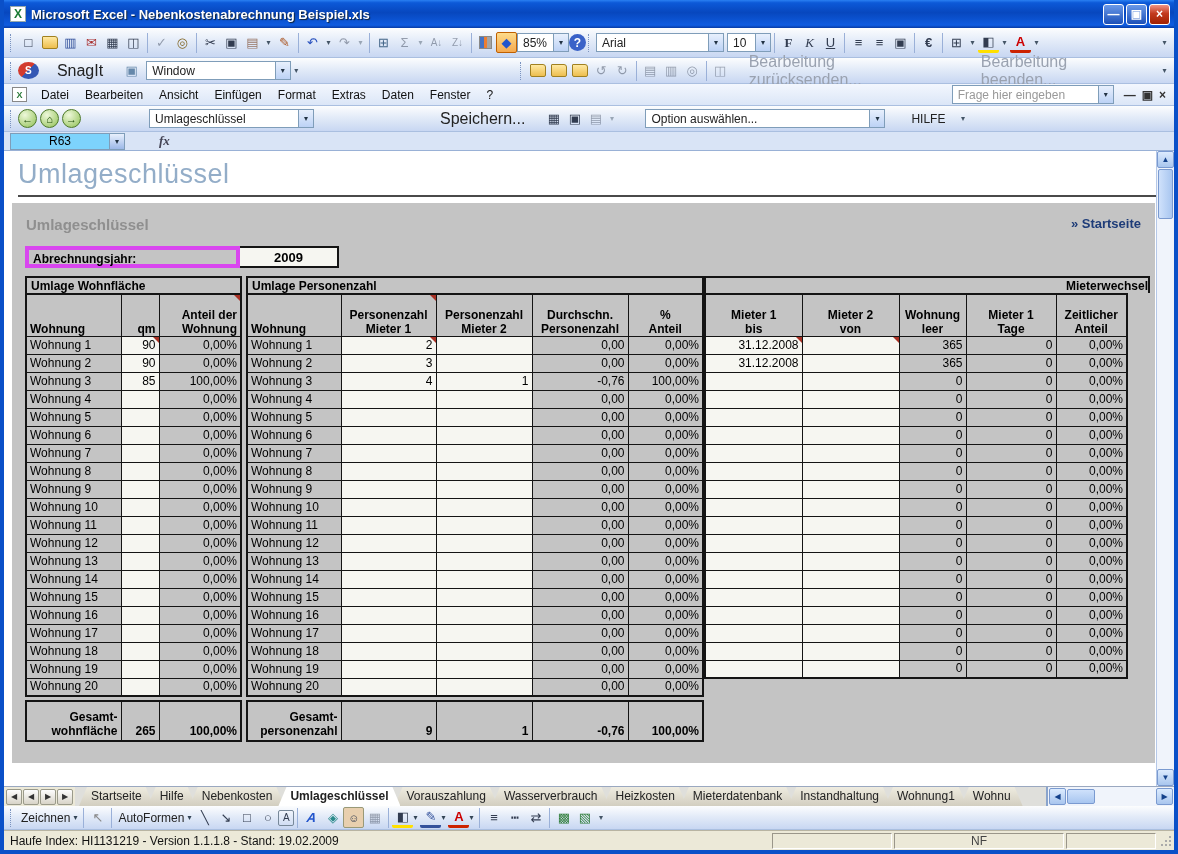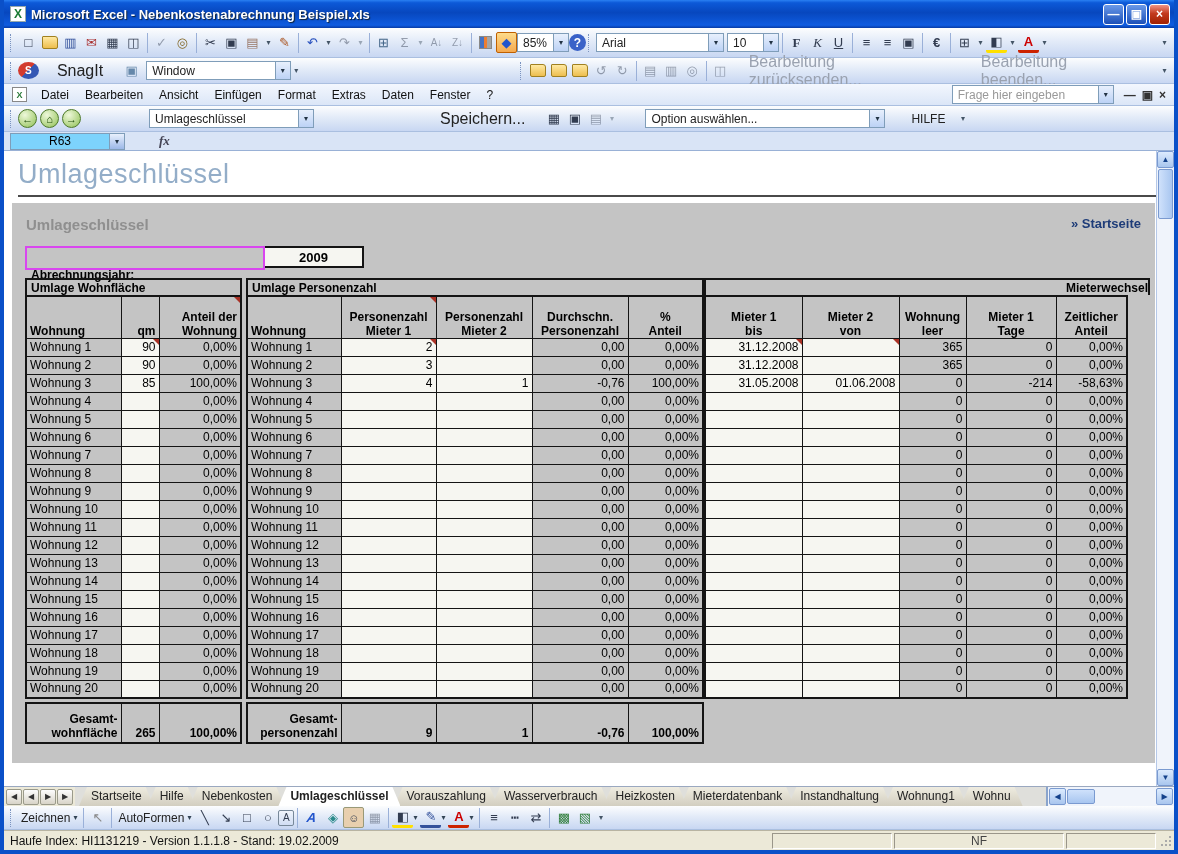--- a/index.html
+++ b/index.html
@@ -72,21 +72,21 @@
   
   .ws-body { flex:1 1 auto; display:flex; min-height:0; background:#fff; }
   .ws-content { flex:1 1 auto; overflow:hidden; position:relative; }
   .page-title { font-size:27px; font-weight:400; color:#93adc8; margin:8px 0 5px 14px; letter-spacing:0.5px; }
   .rule { border-top:2px solid #4a4a4a; margin-left:14px; }
   .panel { margin:6px 0 0 8px; width:1143px; height:560px; background:#c4c4c4; }
   .panel-head { display:flex; justify-content:space-between; align-items:flex-start; padding:13px 14px 0 14px; }
   .section-title { font-size:15px; font-weight:bold; color:#8f8f8f; }
   .home-link { font-size:13px; font-weight:bold; color:#1e3c78; }
   .year-row { display:flex; margin:13px 0 0 13px; }
-  .year-label { width:240px; height:22px; border:2px solid #d946ef; font-weight:bold; font-size:12px; padding:20px 0 0 4px; }
+  .year-label { width:215px; height:22px; border:4px solid #d946ef; font-weight:bold; font-size:12px; padding:2px 0 0 4px; }
   .year-value { width:99px; height:22px; border:2px solid #141414; border-left:none; background:#f6f6f1; font-weight:bold; font-size:13px; text-align:center; padding-top:2px; }
 
   .tables { display:flex; margin:8px 13px 0 13px; align-items:flex-start; }
   .xtable { flex:0 0 auto; }
   .xtable.t1 { margin-left:4px; }
   .xtable.t2 { margin-left:auto; }
   .group-title { border:2px solid #141414; border-bottom:none; height:17px; font-size:12px; font-weight:bold; padding:1px 0 0 4px; overflow:hidden; white-space:nowrap; }
   .t2 .group-title { padding-left:360px; }
   .xtable table { border-collapse:collapse; table-layout:fixed; }
   .xtable th, .xtable td { border:1px solid #141414; font-size:12px; padding:0 3px; height:18px; line-height:15px; overflow:hidden; white-space:pre-line; }
@@ -196,21 +196,21 @@
     <span class="dd" style="width:52px">
       <span class="dd-val">85%</span>
       <span class="dd-arrow">▾</span>
     </span>
     <span class="tbi help-ic">?</span>
     <span class="grip"></span>
     <span class="dd" style="width:128px">
       <span class="dd-val">Arial</span>
       <span class="dd-arrow">▾</span>
     </span>
-    <span class="dd" style="width:52px;margin-left:3px">
+    <span class="dd" style="width:44px;margin-left:3px">
       <span class="dd-val">10</span>
       <span class="dd-arrow">▾</span>
     </span>
     <span class="sep"></span>
     <span class="tbi boldi">F</span>
     <span class="tbi itali">K</span>
     <span class="tbi underl">U</span>
     <span class="sep"></span>
     <span class="tbi">≡</span>
     <span class="tbi">≡</span>
@@ -653,27 +653,20 @@
                     <td>0,00%</td>
                   </tr>
                   <tr>
                     <td class="input">31.12.2008</td>
                     <td class="input"></td>
                     <td>365</td>
                     <td>0</td>
                     <td>0,00%</td>
                   </tr>
                   <tr>
-                    <td class="input">31.05.2008</td>
-                    <td class="input">01.06.2008</td>
-                    <td>0</td>
-                    <td>-214</td>
-                    <td>-58,63%</td>
-                  </tr>
-                  <tr>
                     <td class="input"></td>
                     <td class="input"></td>
                     <td>0</td>
                     <td>0</td>
                     <td>0,00%</td>
                   </tr>
                   <tr>
                     <td class="input"></td>
                     <td class="input"></td>
                     <td>0</td>

